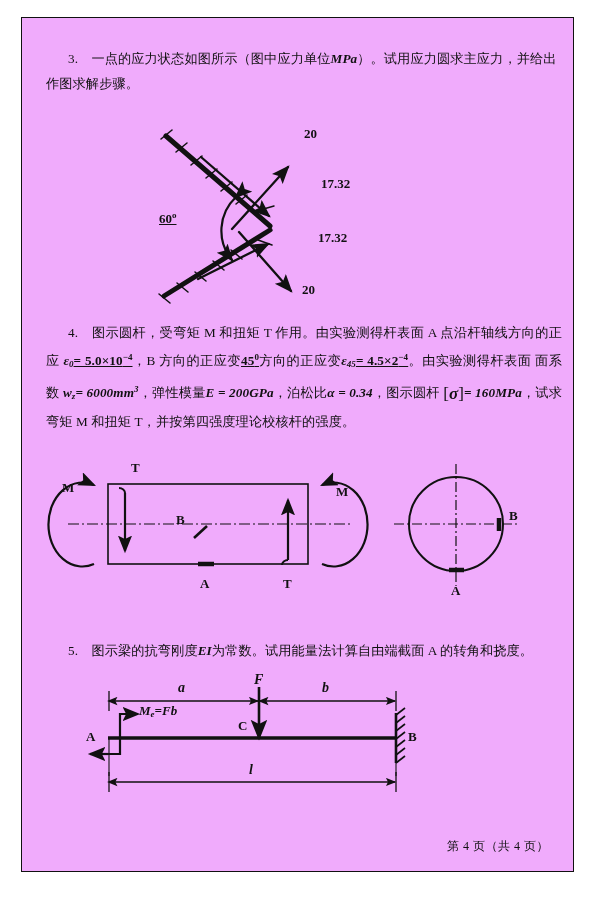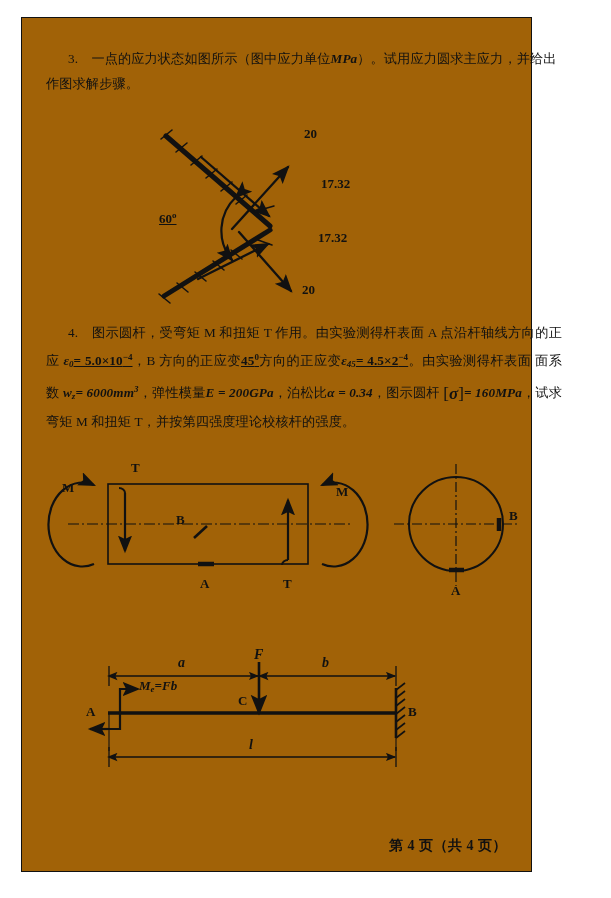--- a/index.html
+++ b/index.html
@@ -12,25 +12,25 @@
     height: 898px;
     font-family: "Liberation Serif", "DejaVu Serif", serif;
     color: #111111;
     position: relative;
     overflow: hidden;
   }
   #page {
     position: absolute;
     left: 21px;
     top: 17px;
-    width: 511px;
+    width: 553px;
     height: 855px;
     border: 1.5px solid #111111;
     box-sizing: border-box;
-    background: #a16207;
+    background: #f0abfc;
   }
   .content {
     position: absolute;
     left: 24px;
     top: 28px;
     width: 516px;
   }
   .para {
     font-size: 13.2px;
     line-height: 25px;
@@ -49,22 +49,22 @@
     font-family: "Liberation Serif", serif;
     font-weight: bold;
     font-size: 13px;
     white-space: nowrap;
   }
   .lbl-i { font-style: italic; }
   .footer {
     position: absolute;
     right: 24px;
     bottom: 16px;
-    font-size: 14px;
-    font-weight: bold;
+    font-size: 12px;
+    font-weight: normal;
     letter-spacing: 0.5px;
   }
   svg { display: block; overflow: visible; }
   .gap1 { height: 18px; }
   .gap2 { height: 16px; }
 </style>
 </head>
 <body>
 
 <div id="page">
@@ -180,20 +180,23 @@
       <div class="lbl" style="left:85px; top:8px;">T</div>
       <div class="lbl" style="left:237px; top:124px;">T</div>
       <div class="lbl" style="left:154px; top:124px;">A</div>
       <div class="lbl" style="left:130px; top:60px;">B</div>
       <div class="lbl" style="left:463px; top:56px;">B</div>
       <div class="lbl" style="left:405px; top:131px;">A</div>
     </div>
 
     <div class="gap2"></div>
 
+    <div class="para">
+      <span class="indent"></span><span>5.　图示梁的抗弯刚度</span><span class="mi">EI</span><span>为常数。试用能量法计算自由端截面 A 的转角和挠度。</span>
+    </div>
 
     <div class="gap1"></div>
 
     <div class="figure" style="height:118px;">
       <svg width="516" height="118" viewBox="0 0 516 118">
         <defs>
           <marker id="ah3" markerWidth="9" markerHeight="9" refX="7" refY="3.2" orient="auto">
             <path d="M0,0 L8,3.2 L0,6.4 L1.6,3.2 z" fill="#111"></path>
           </marker>
           <marker id="ah3s" markerWidth="9" markerHeight="9" refX="1.5" refY="3.2" orient="auto">

